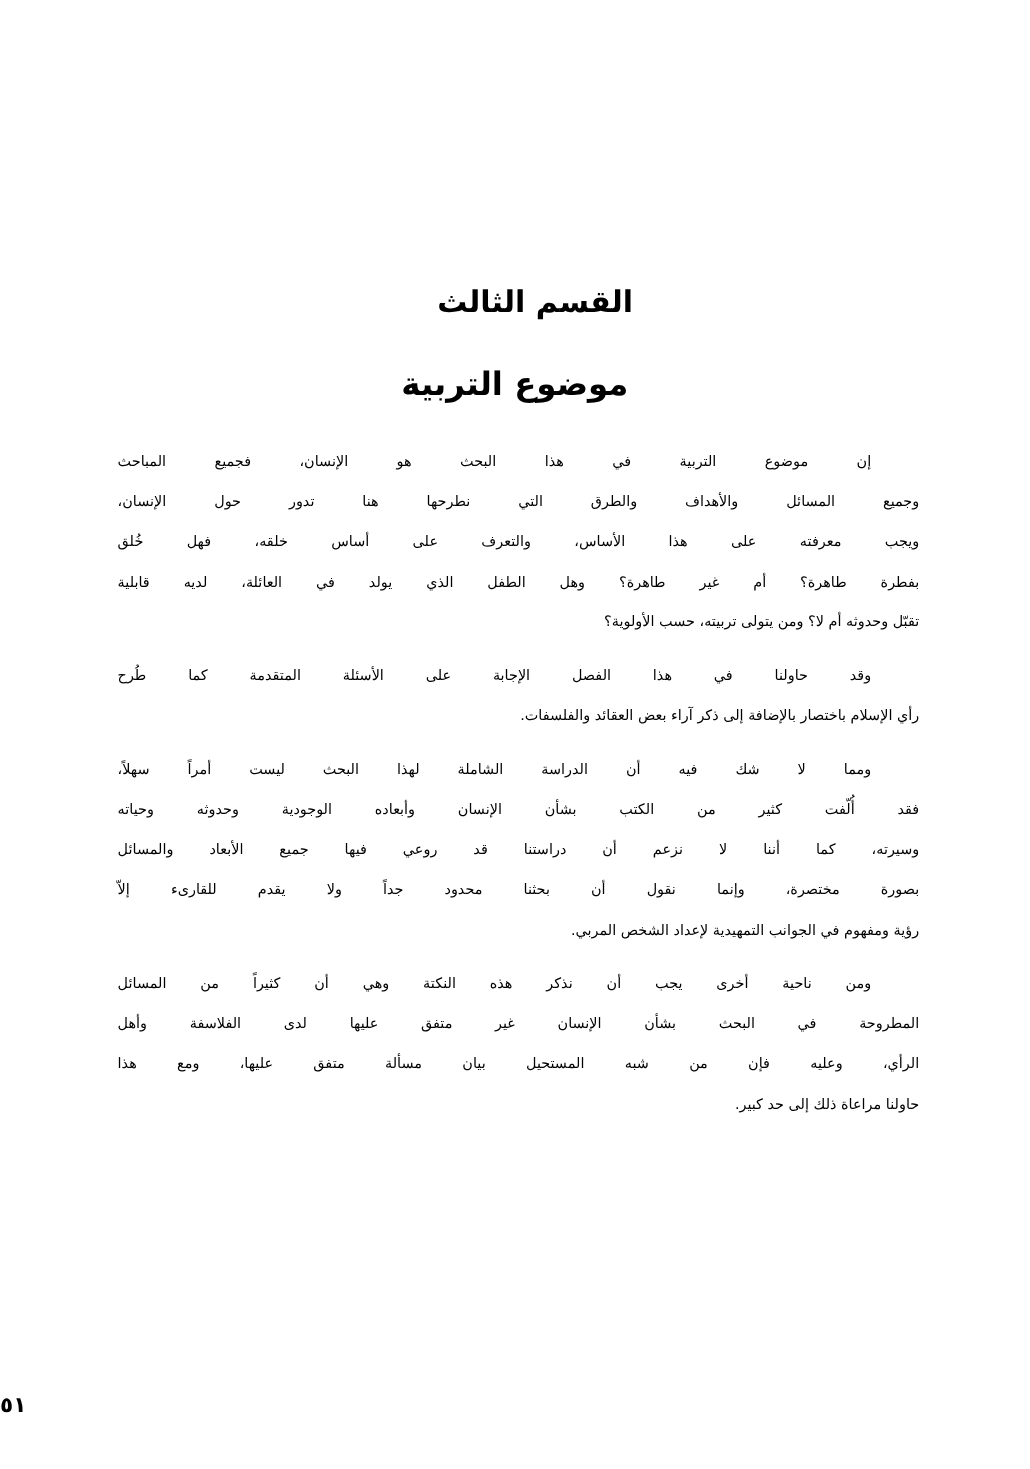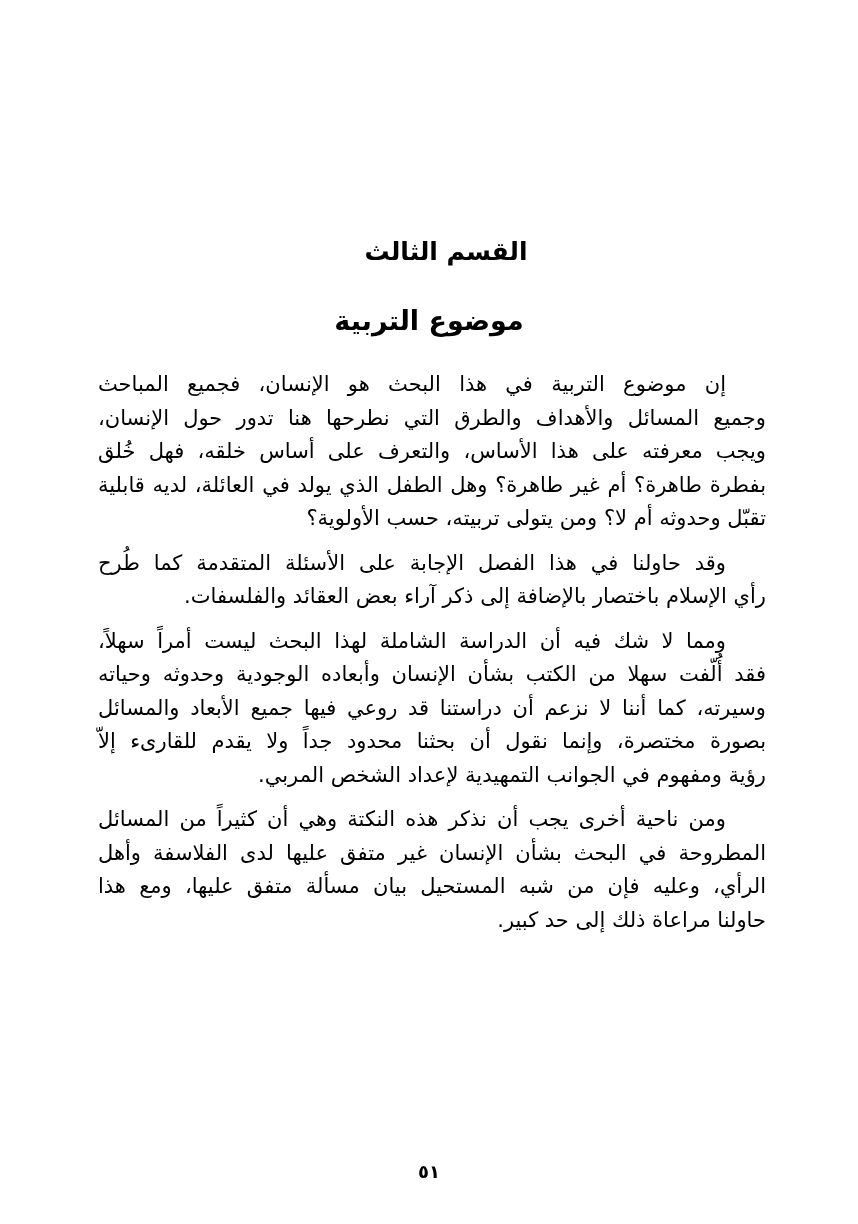--- a/index.html
+++ b/index.html
@@ -51,41 +51,41 @@
       top: 368px;
       left: 98px;
       width: 668px;
       direction: rtl;
       text-align: justify;
       text-align-last: right;
     }
     .para {
       margin: 0 0 11px 0;
       font-family: "DejaVu Sans", sans-serif;
-      font-size: 21px;
+      font-size: 12px;
       line-height: 33.5px;
     }
     .line {
       display: block;
       white-space: nowrap;
       text-align: justify;
       text-align-last: justify;
     }
     .line.last {
       text-align-last: right;
     }
     .line.first {
       padding-right: 40px;
     }
     .page-number {
       position: absolute;
       top: 1160px;
       left: 0;
       width: 858px;
-      text-align: center;
+      text-align: left;
       font-family: "DejaVu Sans", sans-serif;
       font-weight: bold;
       font-size: 18px;
       line-height: 24px;
     }
   </style>
 </head>
 <body>
 
 <div class="page">
@@ -99,21 +99,21 @@
       <span class="line">ويجب معرفته على هذا الأساس، والتعرف على أساس خلقه، فهل خُلق</span>
       <span class="line">بفطرة طاهرة؟ أم غير طاهرة؟ وهل الطفل الذي يولد في العائلة، لديه قابلية</span>
       <span class="line last">تقبّل وحدوثه أم لا؟ ومن يتولى تربيته، حسب الأولوية؟</span>
     </p>
     <p class="para">
       <span class="line first">وقد حاولنا في هذا الفصل الإجابة على الأسئلة المتقدمة كما طُرح</span>
       <span class="line last">رأي الإسلام باختصار بالإضافة إلى ذكر آراء بعض العقائد والفلسفات.</span>
     </p>
     <p class="para">
       <span class="line first">ومما لا شك فيه أن الدراسة الشاملة لهذا البحث ليست أمراً سهلاً،</span>
-      <span class="line">فقد أُلّفت سهلا من الكتب بشأن الإنسان وأبعاده الوجودية وحدوثه وحياته</span>
+      <span class="line">فقد أُلّفت كثير من الكتب بشأن الإنسان وأبعاده الوجودية وحدوثه وحياته</span>
       <span class="line">وسيرته، كما أننا لا نزعم أن دراستنا قد روعي فيها جميع الأبعاد والمسائل</span>
       <span class="line">بصورة مختصرة، وإنما نقول أن بحثنا محدود جداً ولا يقدم للقارىء إلاّ</span>
       <span class="line last">رؤية ومفهوم في الجوانب التمهيدية لإعداد الشخص المربي.</span>
     </p>
     <p class="para">
       <span class="line first">ومن ناحية أخرى يجب أن نذكر هذه النكتة وهي أن كثيراً من المسائل</span>
       <span class="line">المطروحة في البحث بشأن الإنسان غير متفق عليها لدى الفلاسفة وأهل</span>
       <span class="line">الرأي، وعليه فإن من شبه المستحيل بيان مسألة متفق عليها، ومع هذا</span>
       <span class="line last">حاولنا مراعاة ذلك إلى حد كبير.</span>
     </p>

